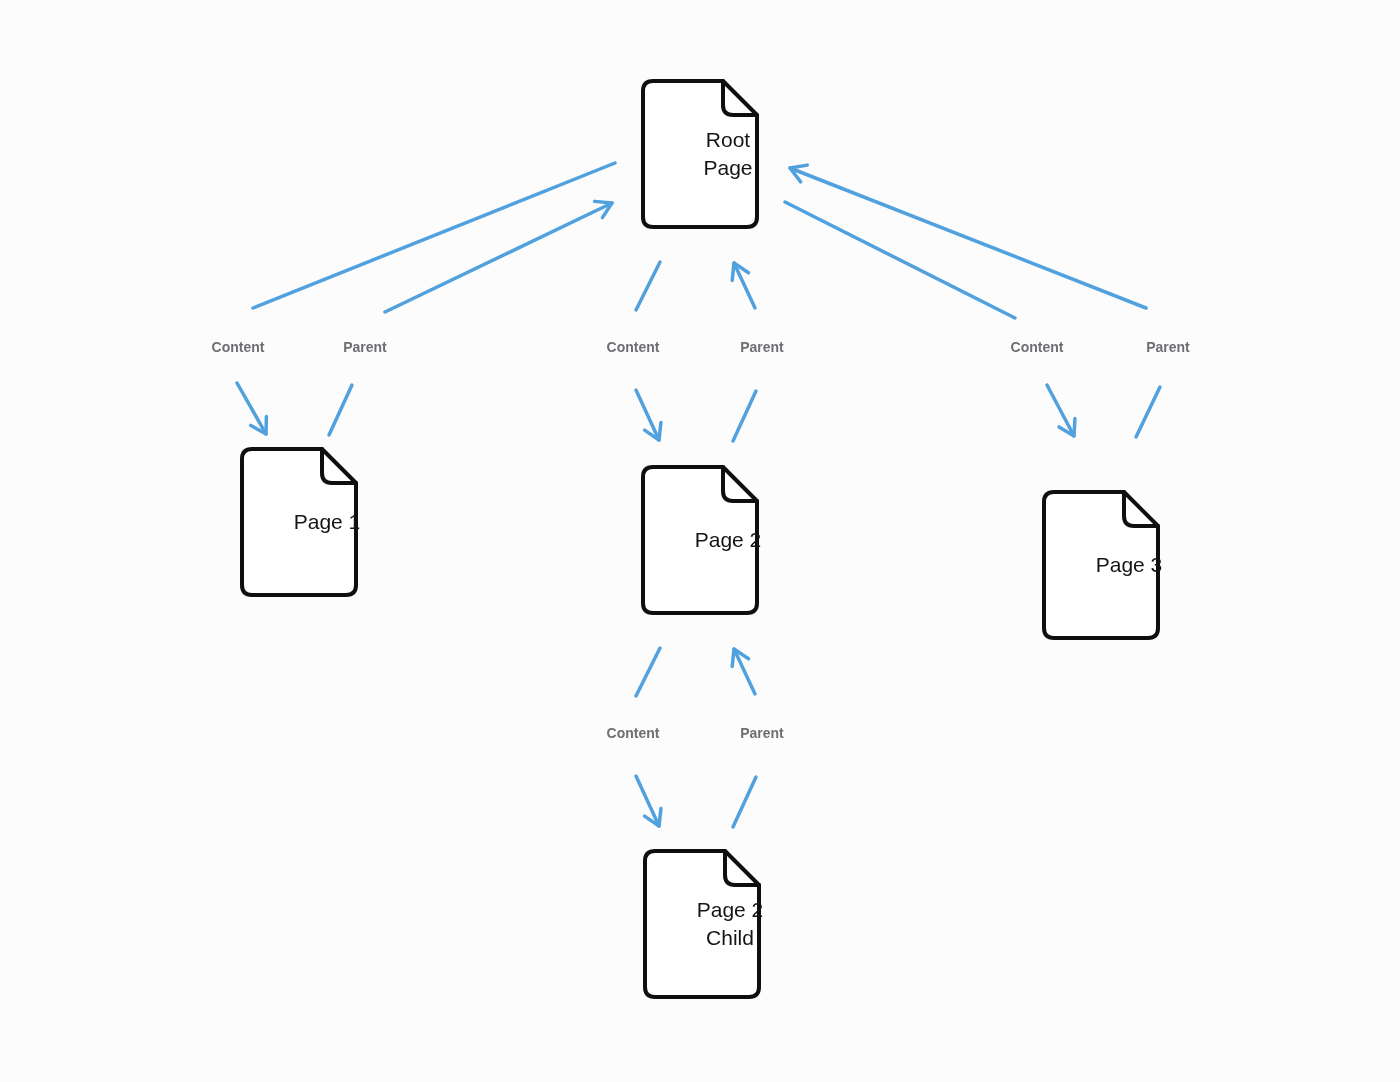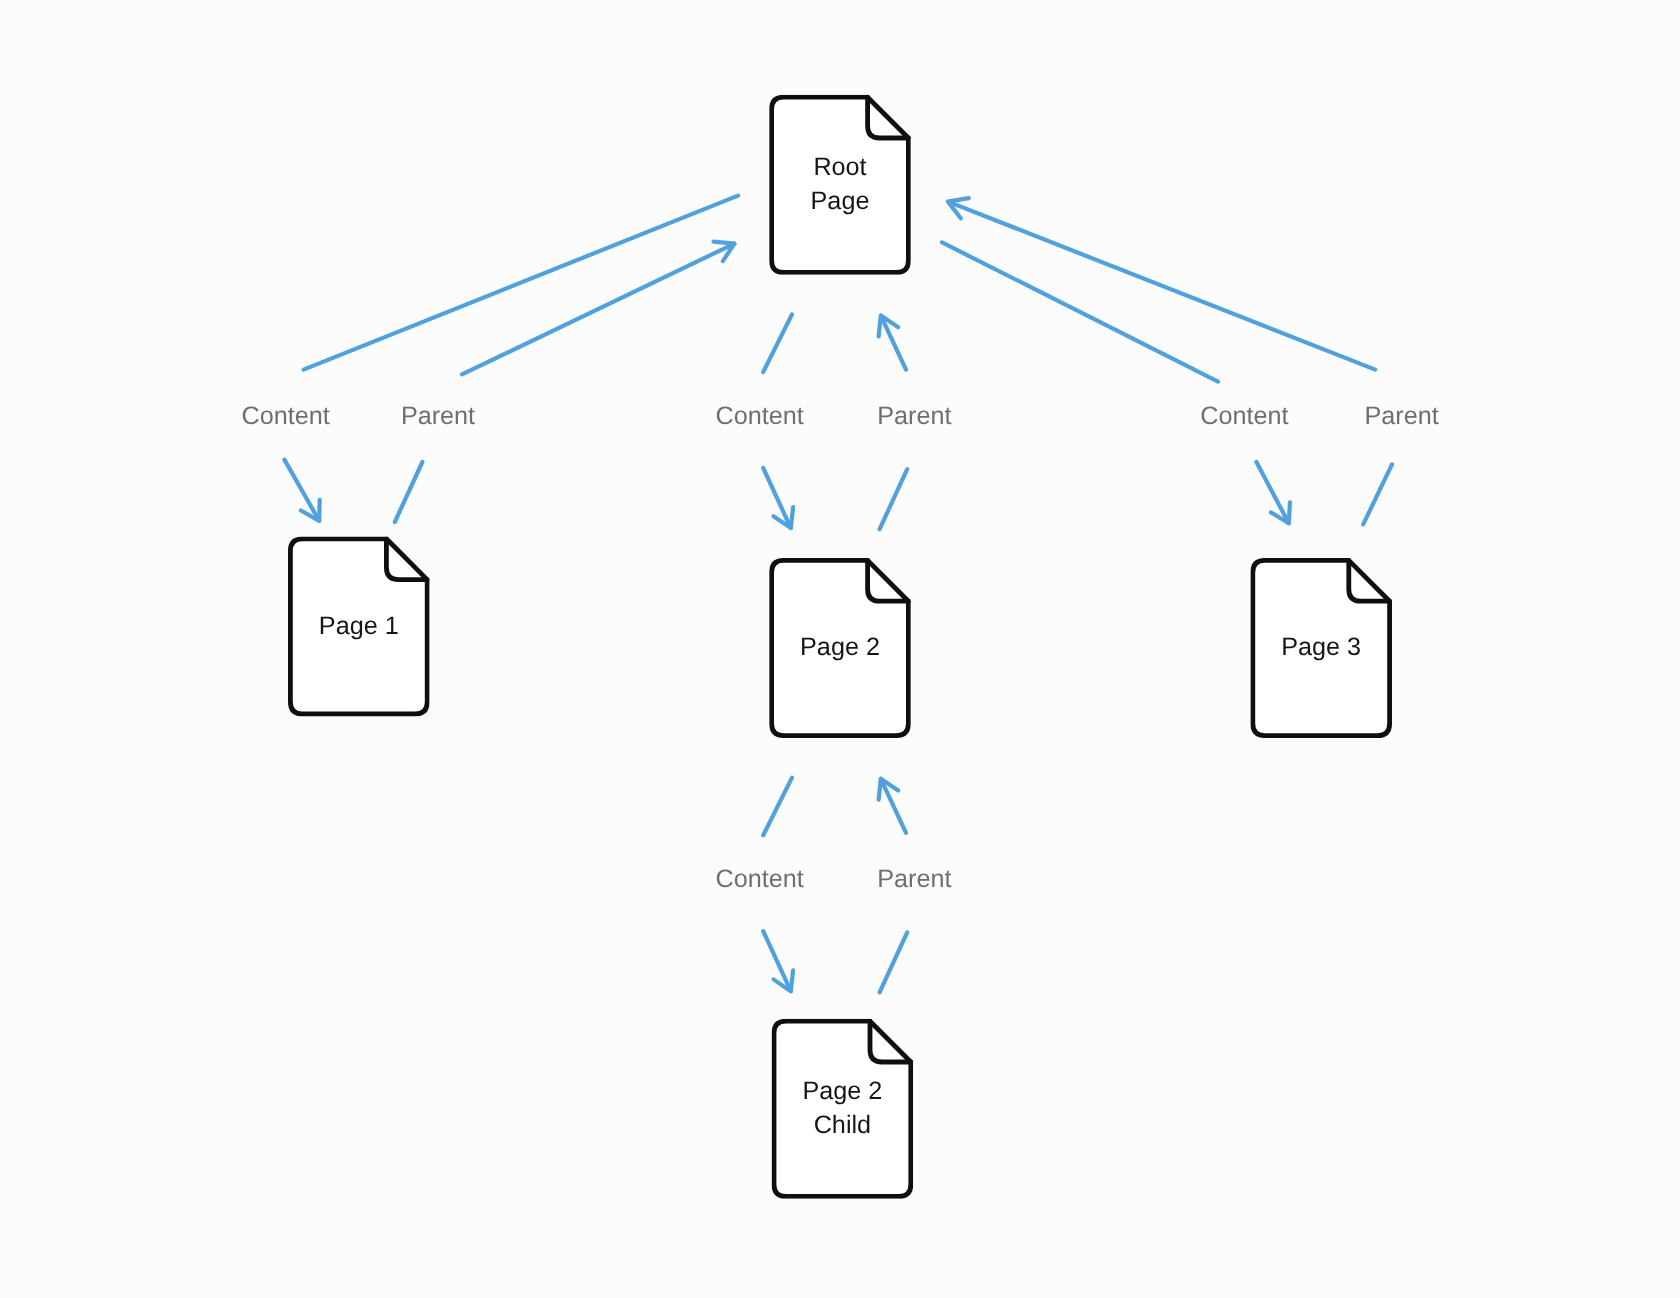--- a/index.html
+++ b/index.html
@@ -65,28 +65,30 @@
     width: 118px;
     height: 150px;
     display: flex;
     align-items: center;
     justify-content: center;
     text-align: center;
     white-space: pre-line;
     font-size: 21px;
     line-height: 28px;
     color: var(--node-text, #151515);
+    padding-left: 28px;
   }
   .edge-label {
     position: absolute;
     transform: translateX(-50%);
-    font-size: 21px;
+    font-size: 14px;
     line-height: 26px;
     color: var(--label-text, #6e6e73);
     white-space: nowrap;
+    font-weight: bold;
   }
 </style>
 </head>
 <body>
 
 <div class="canvas">
 
   <svg class="connector-layer" viewBox="0 0 1400 1082" xmlns="http://www.w3.org/2000/svg">
     <defs>
       <marker id="arrowhead" markerWidth="44" markerHeight="44" refX="0" refY="0" orient="auto" markerUnits="userSpaceOnUse" overflow="visible">
@@ -142,21 +144,21 @@
   </div>
 
   <div class="node" style="left:641px; top:465px;">
     <svg viewBox="0 0 118 150" xmlns="http://www.w3.org/2000/svg">
       <path class="doc-outline" d="M 12,2 H 82 L 116,36 V 138 Q 116,148 106,148 H 12 Q 2,148 2,138 V 12 Q 2,2 12,2 Z"></path>
       <path class="doc-fold" d="M 82,2 V 26 Q 82,36 92,36 H 116"></path>
     </svg>
     <div class="node-label">Page 2</div>
   </div>
 
-  <div class="node" style="left:1042px; top:465px;">
+  <div class="node" style="left:1042px; top:490px;">
     <svg viewBox="0 0 118 150" xmlns="http://www.w3.org/2000/svg">
       <path class="doc-outline" d="M 12,2 H 82 L 116,36 V 138 Q 116,148 106,148 H 12 Q 2,148 2,138 V 12 Q 2,2 12,2 Z"></path>
       <path class="doc-fold" d="M 82,2 V 26 Q 82,36 92,36 H 116"></path>
     </svg>
     <div class="node-label">Page 3</div>
   </div>
 
   <div class="node" style="left:643px; top:849px;">
     <svg viewBox="0 0 118 150" xmlns="http://www.w3.org/2000/svg">
       <path class="doc-outline" d="M 12,2 H 82 L 116,36 V 138 Q 116,148 106,148 H 12 Q 2,148 2,138 V 12 Q 2,2 12,2 Z"></path>

